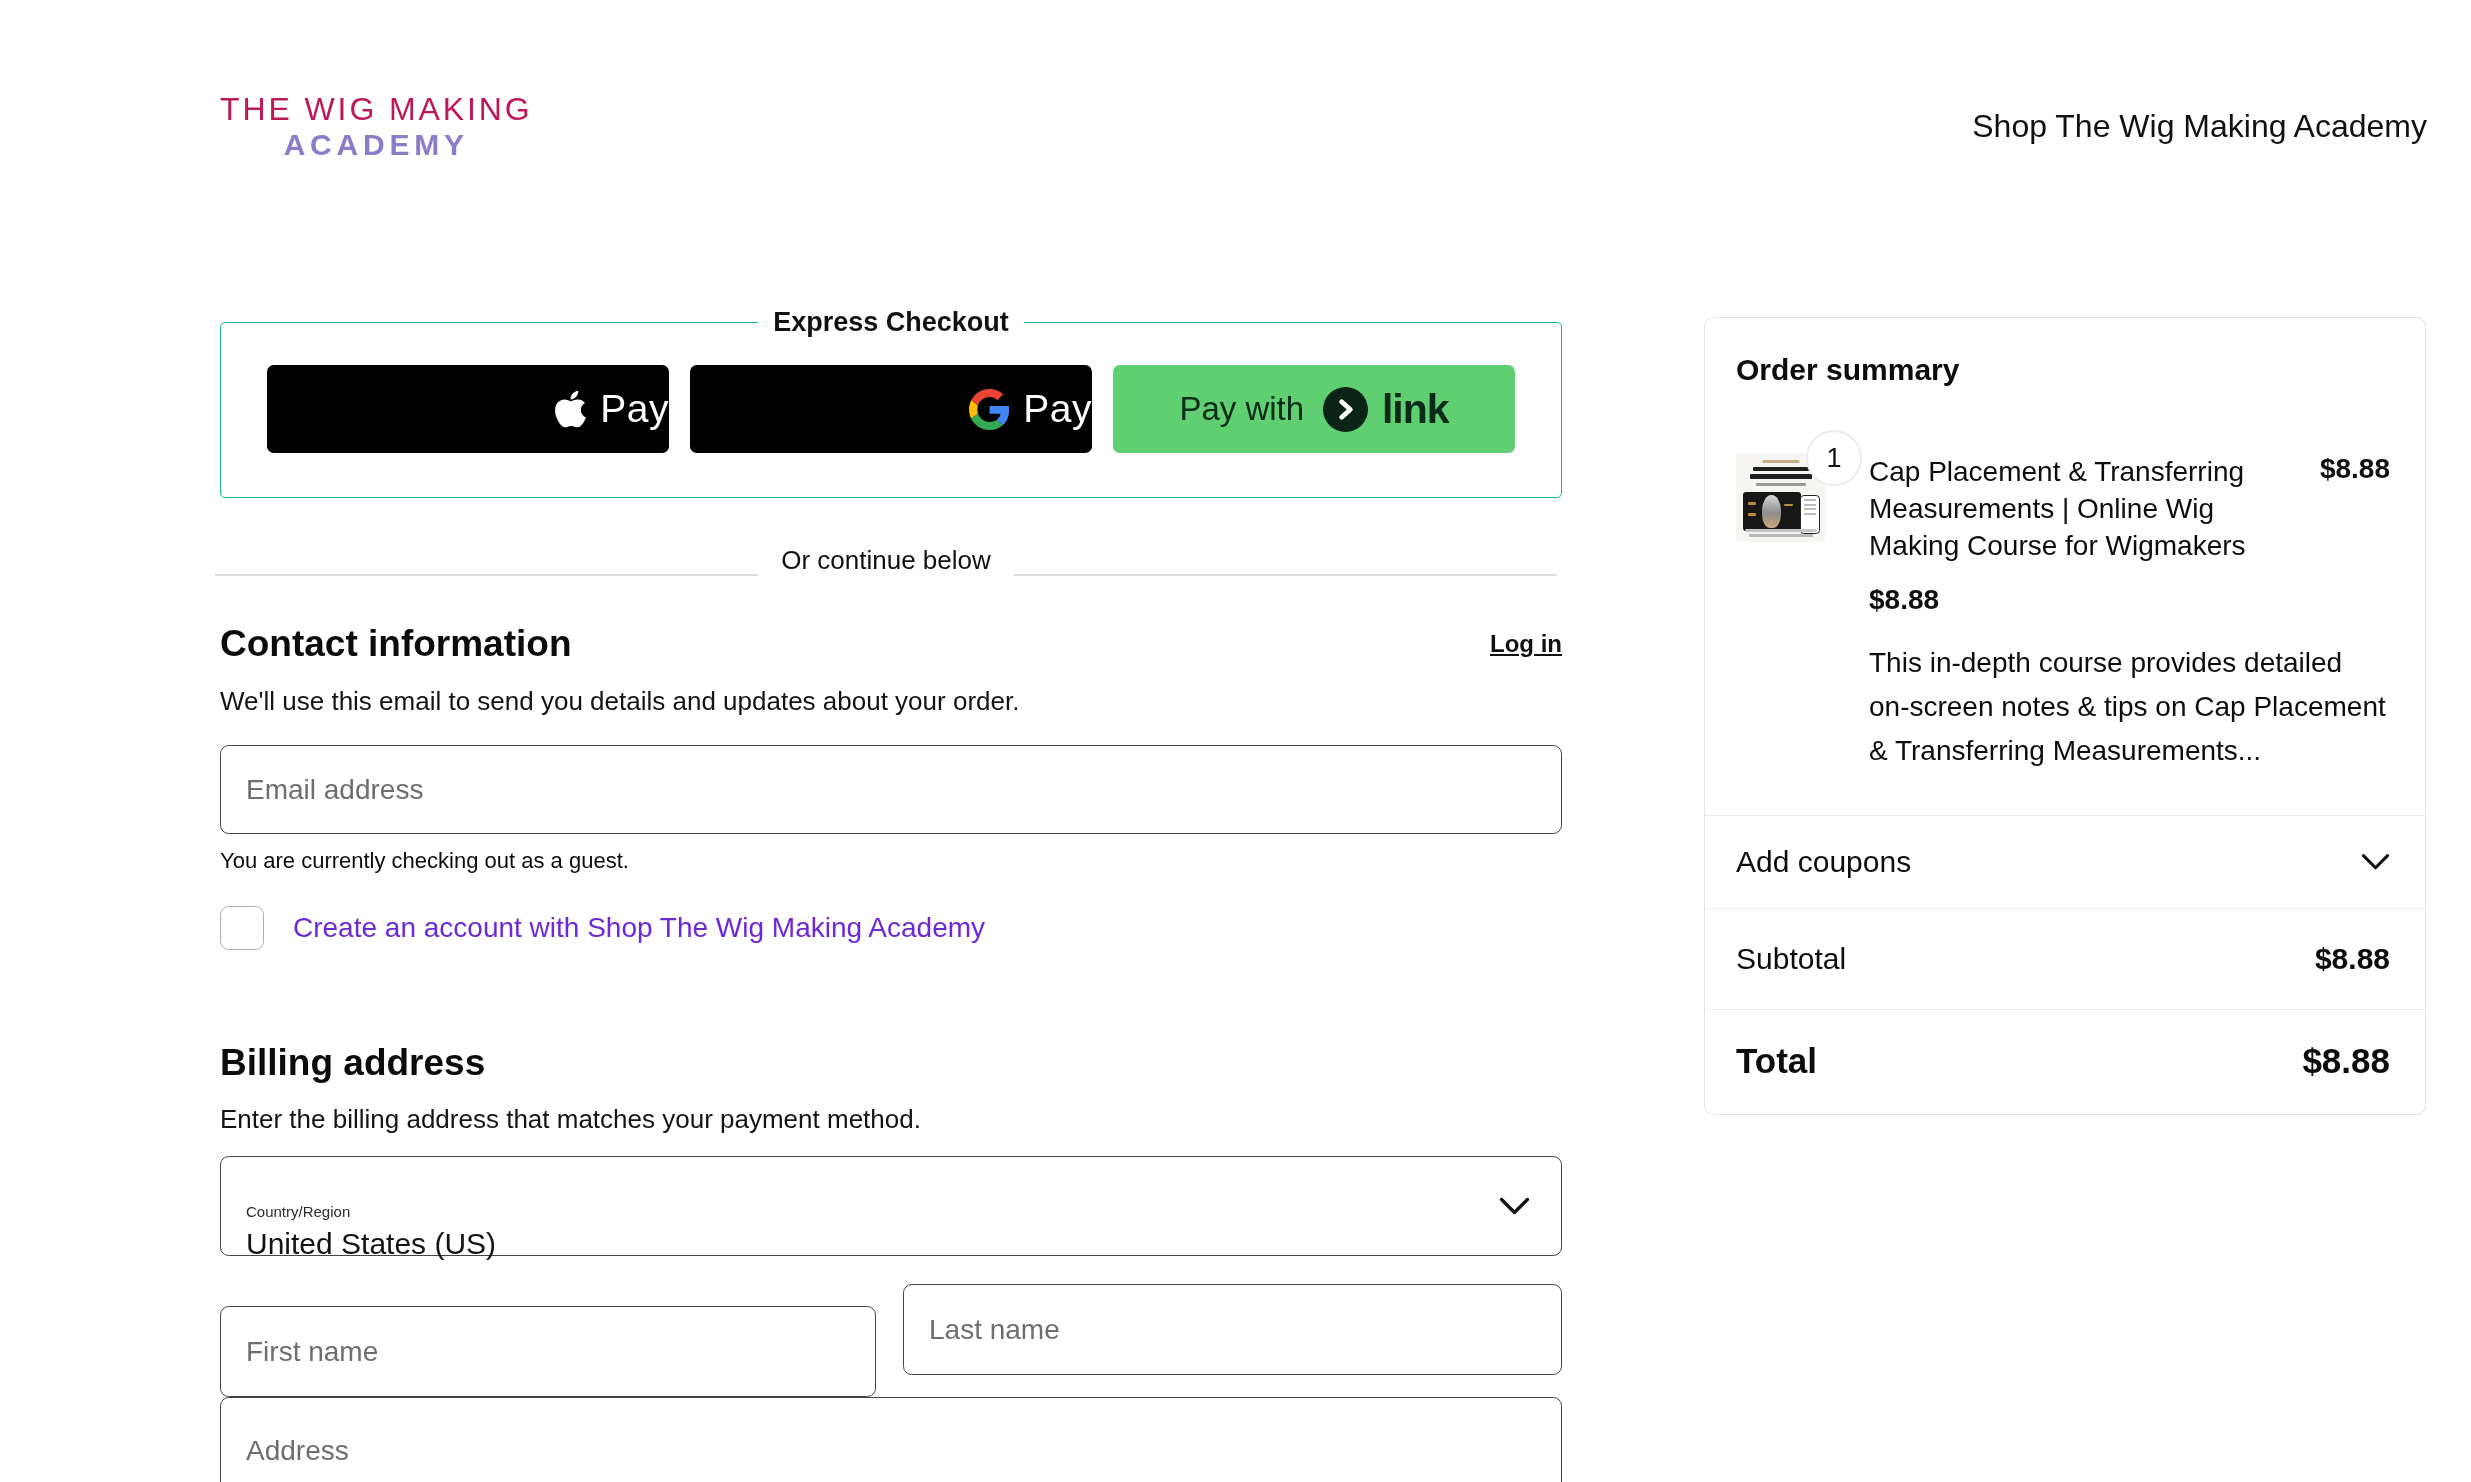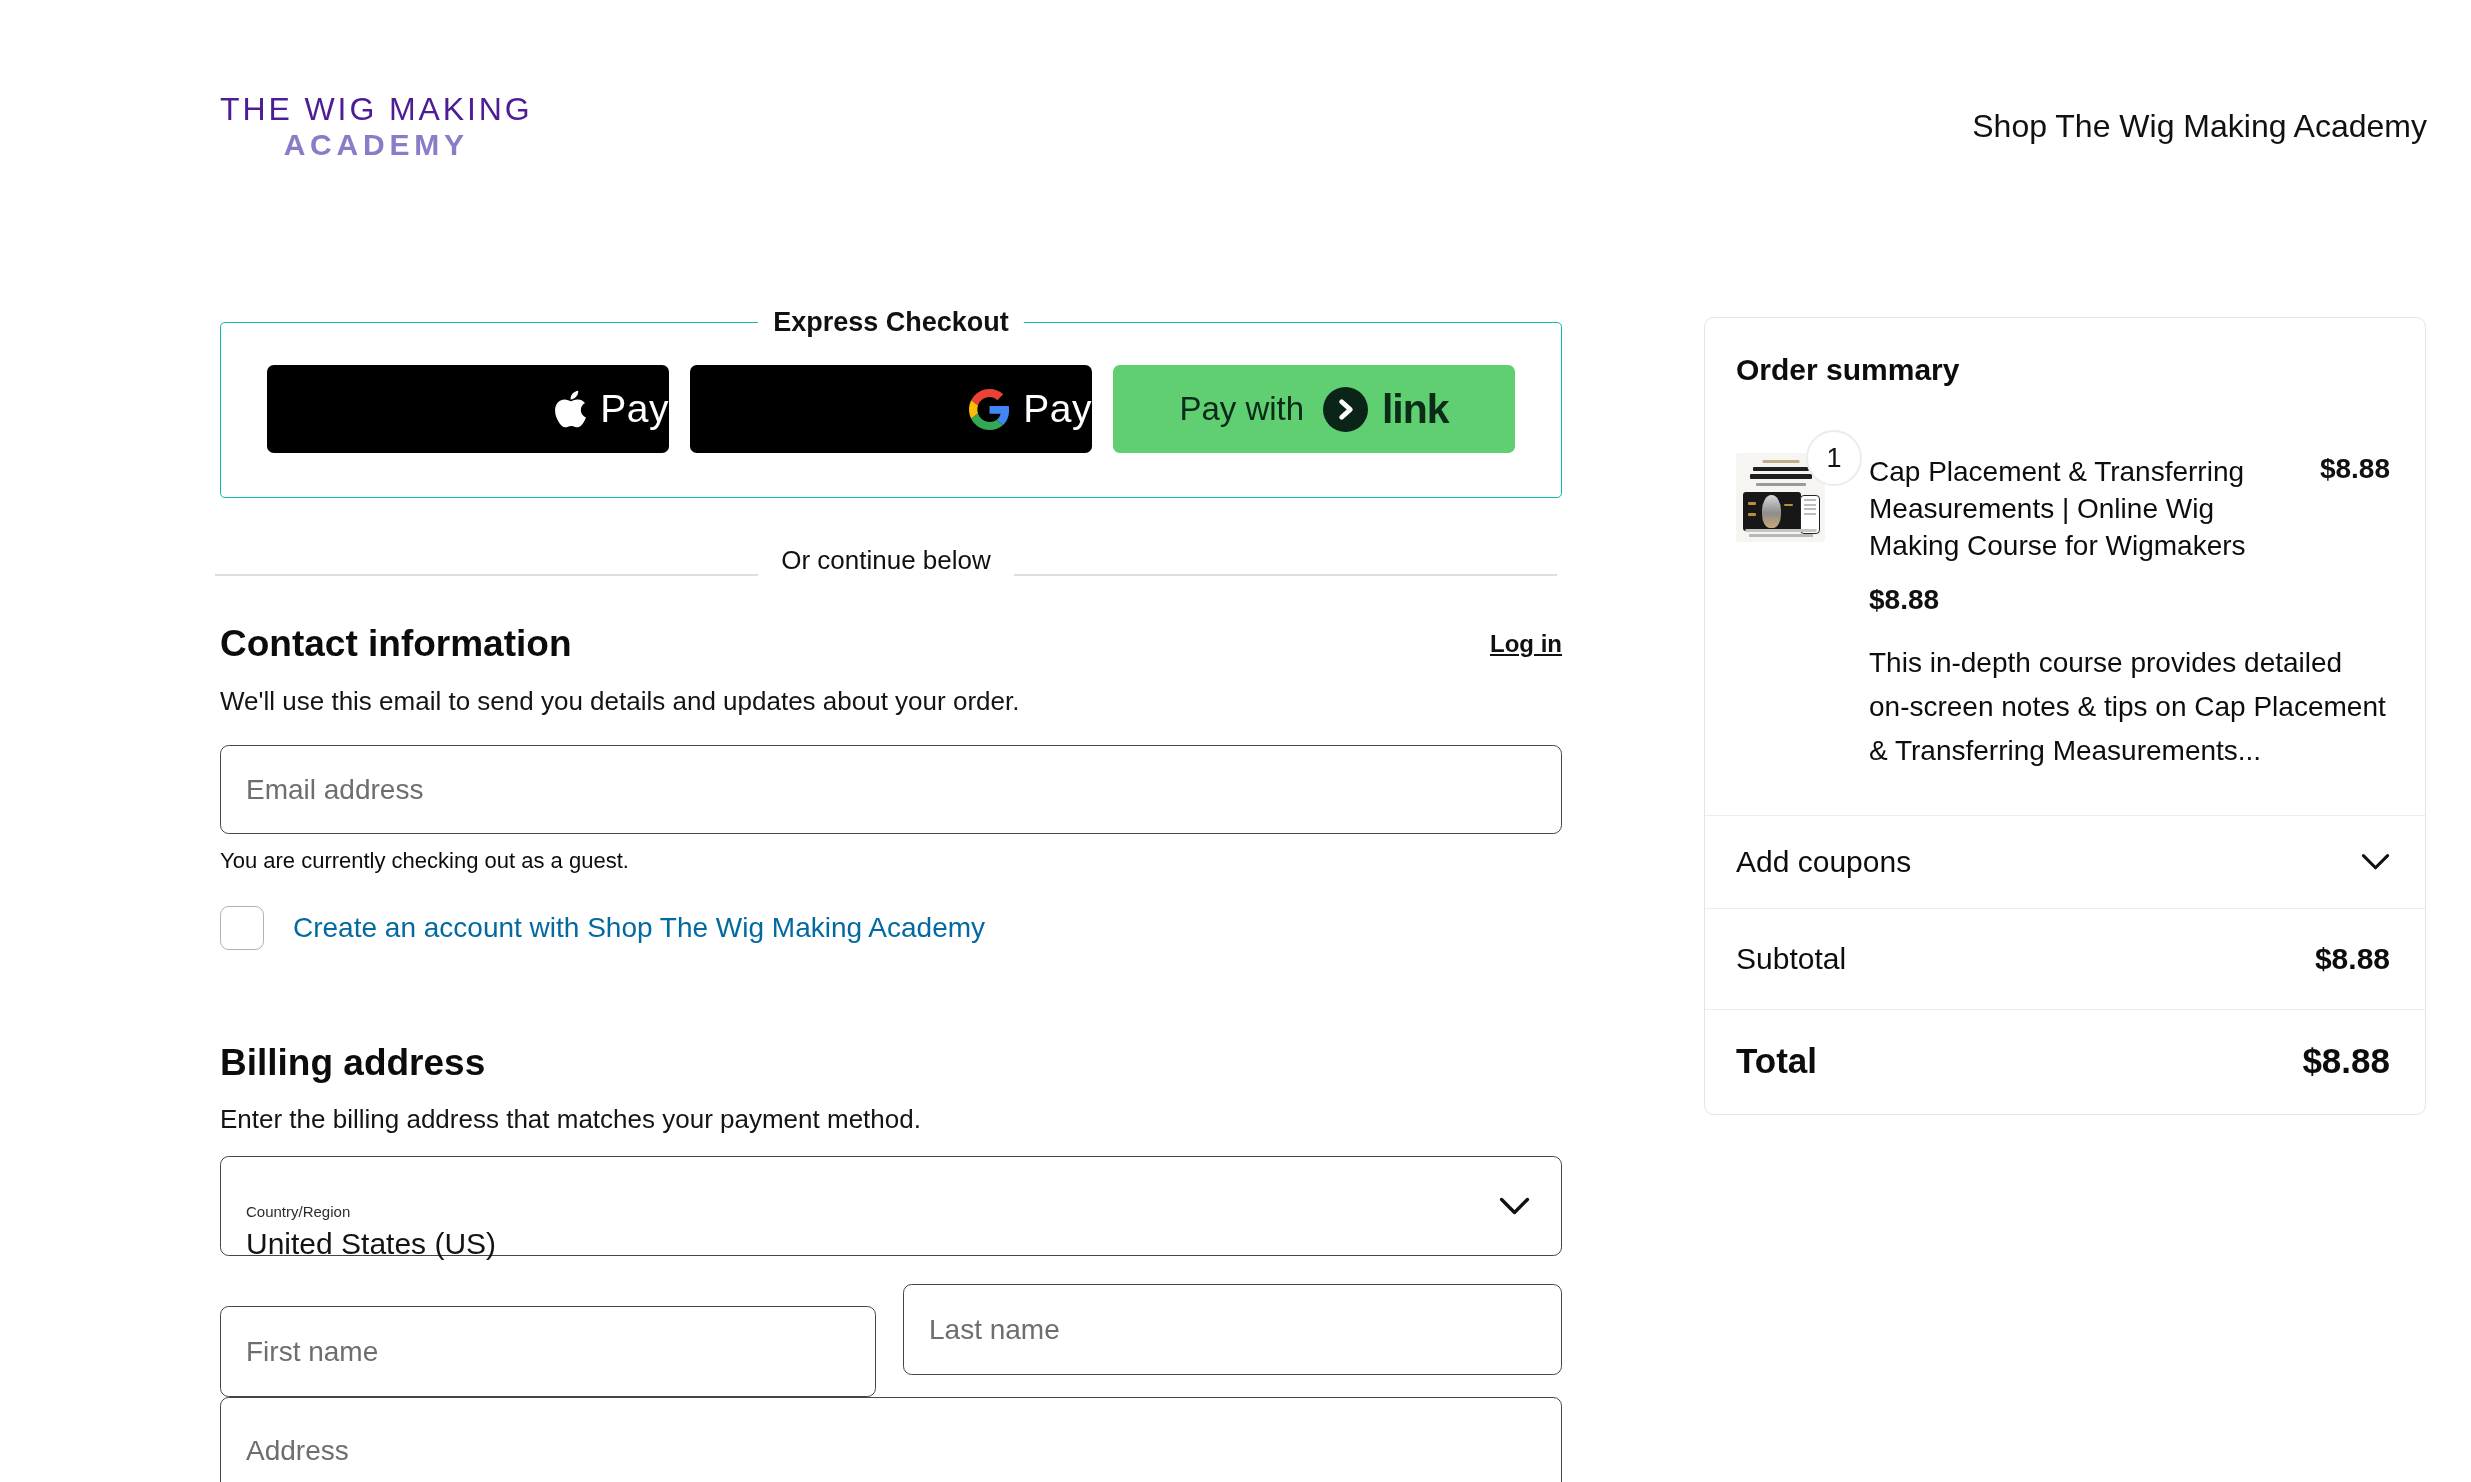--- a/index.html
+++ b/index.html
@@ -4,21 +4,21 @@
 <style>
   * { margin:0; padding:0; box-sizing:border-box; }
   html,body { background:#ffffff; }
   body {
     width:2472px; height:1482px; position:relative; overflow:hidden;
     font-family:"Liberation Sans", sans-serif; color:#111;
   }
 
   
   .logo { position:absolute; left:220px; top:91px; text-align:center; line-height:1.15; cursor:pointer; }
-  .logo-line1 { font-size:32px; font-weight:400; letter-spacing:2.9px; color:#4c1d95; white-space:nowrap;text-align:right; }
+  .logo-line1 { font-size:32px; font-weight:400; letter-spacing:2.9px; color:#be185d; white-space:nowrap;text-align:right; }
   .logo-line2 { font-size:30px; font-weight:700; letter-spacing:4.8px; color:#8c7bc6; }
   .shop-link { position:absolute; top:108px; right:45px; font-size:32px; color:#111; }
 
   
   .express-box {
     position:absolute; left:220px; top:322px; width:1342px; height:176px;
     border:1px solid #14b8a6; border-radius:4.8px; background:#fff;
   }
   .express-title {
     position:absolute; top:-16.4px; left:50%; transform:translateX(-50%);
@@ -65,21 +65,21 @@
   }
   .text-field::placeholder { color:#6e6e6e; opacity:1; }
   .email-field { top:745px; }
 
   .guest-note { position:absolute; left:220px; top:848px; font-size:22px; color:#0c0c0c; }
 
   .account-row { position:absolute; left:220px; top:906px; display:flex; align-items:center; gap:29px; cursor:pointer; }
   .checkbox {
     width:44px; height:44px; border:1.9px solid #b0b0b0; border-radius:8.7px; background:#fff; flex:none;
   }
-  .account-label { font-size:28px; color:#0369a1; }
+  .account-label { font-size:28px; color:#6d28d9; }
 
   .billing-title { position:absolute; left:220px; top:1042px; }
   .billing-sub { top:1104px; }
 
   .country-select {
     position:absolute; left:220px; top:1156px; width:1342px; height:100px;
     border:1.9px solid #454545; border-radius:8.7px; background:#fff; cursor:pointer;
     padding:12.6px 25px;
   }
   .country-label { font-size:15px; color:#2c2c2c;margin-top:33px; }

